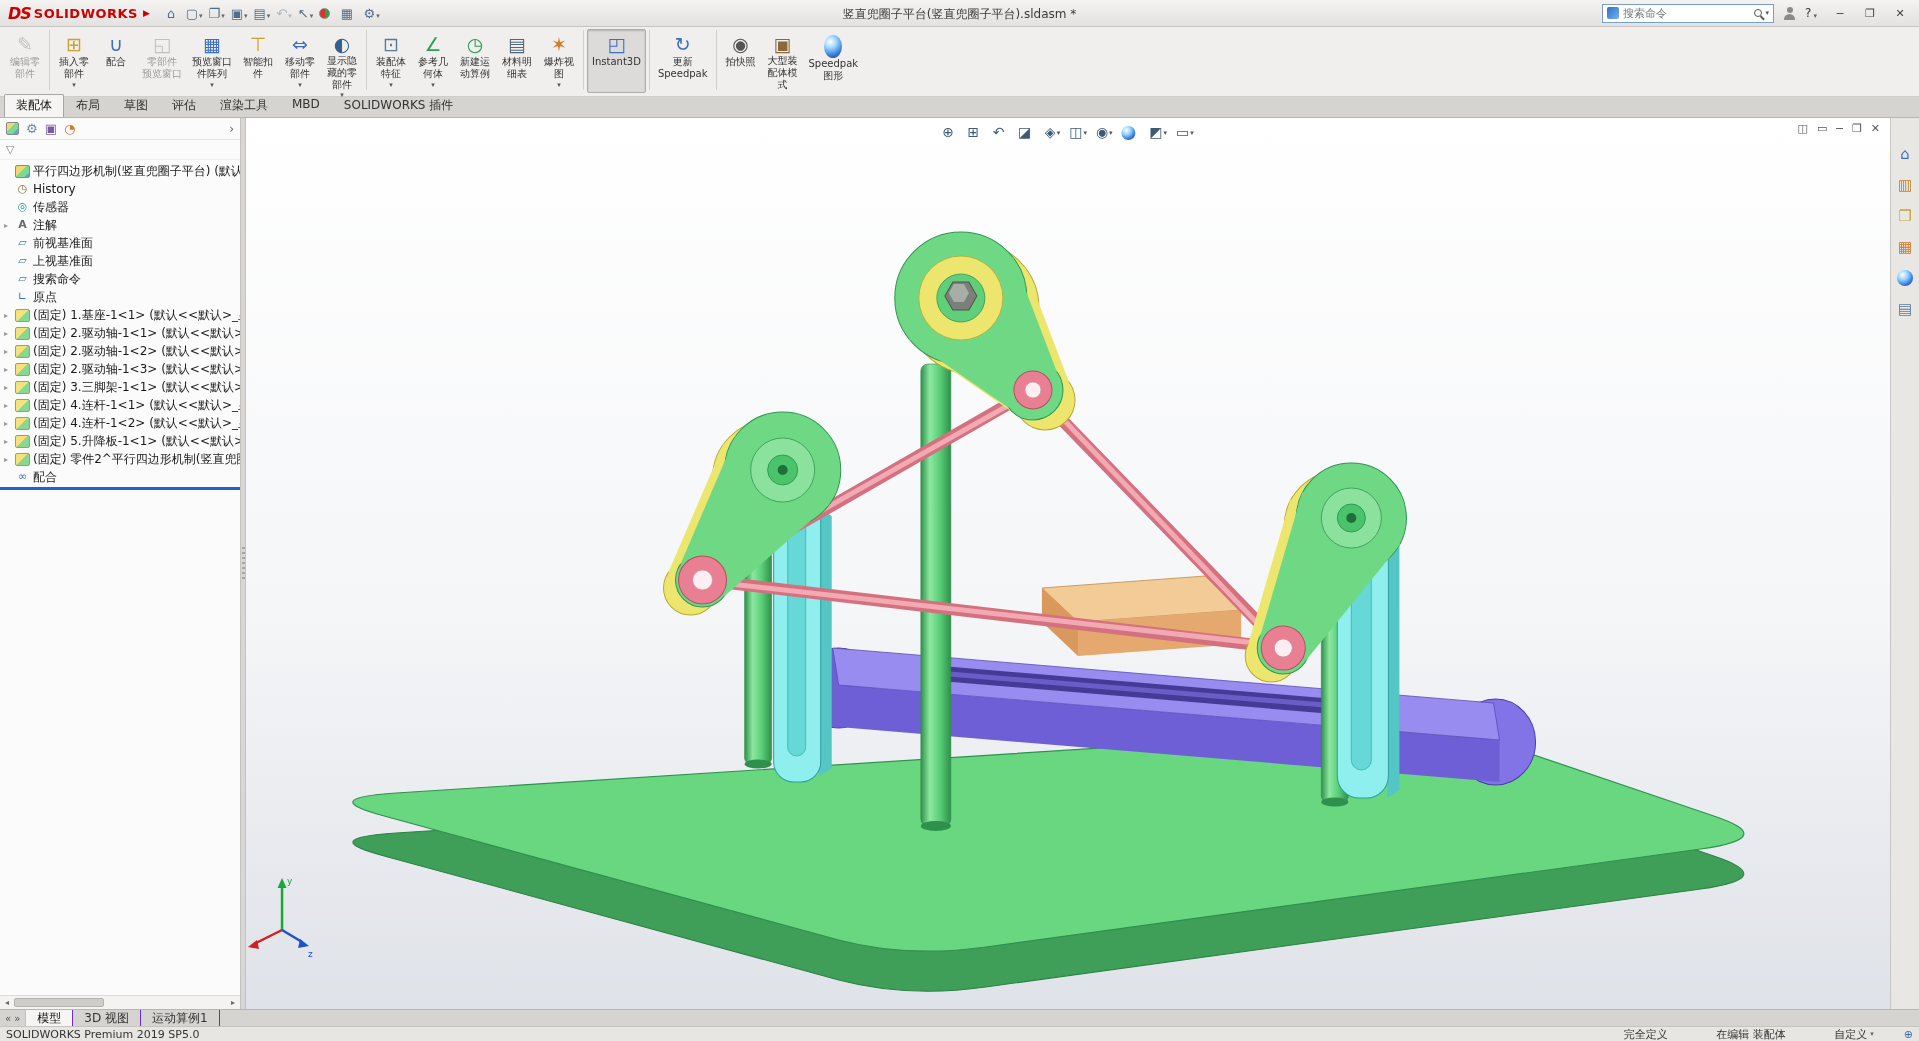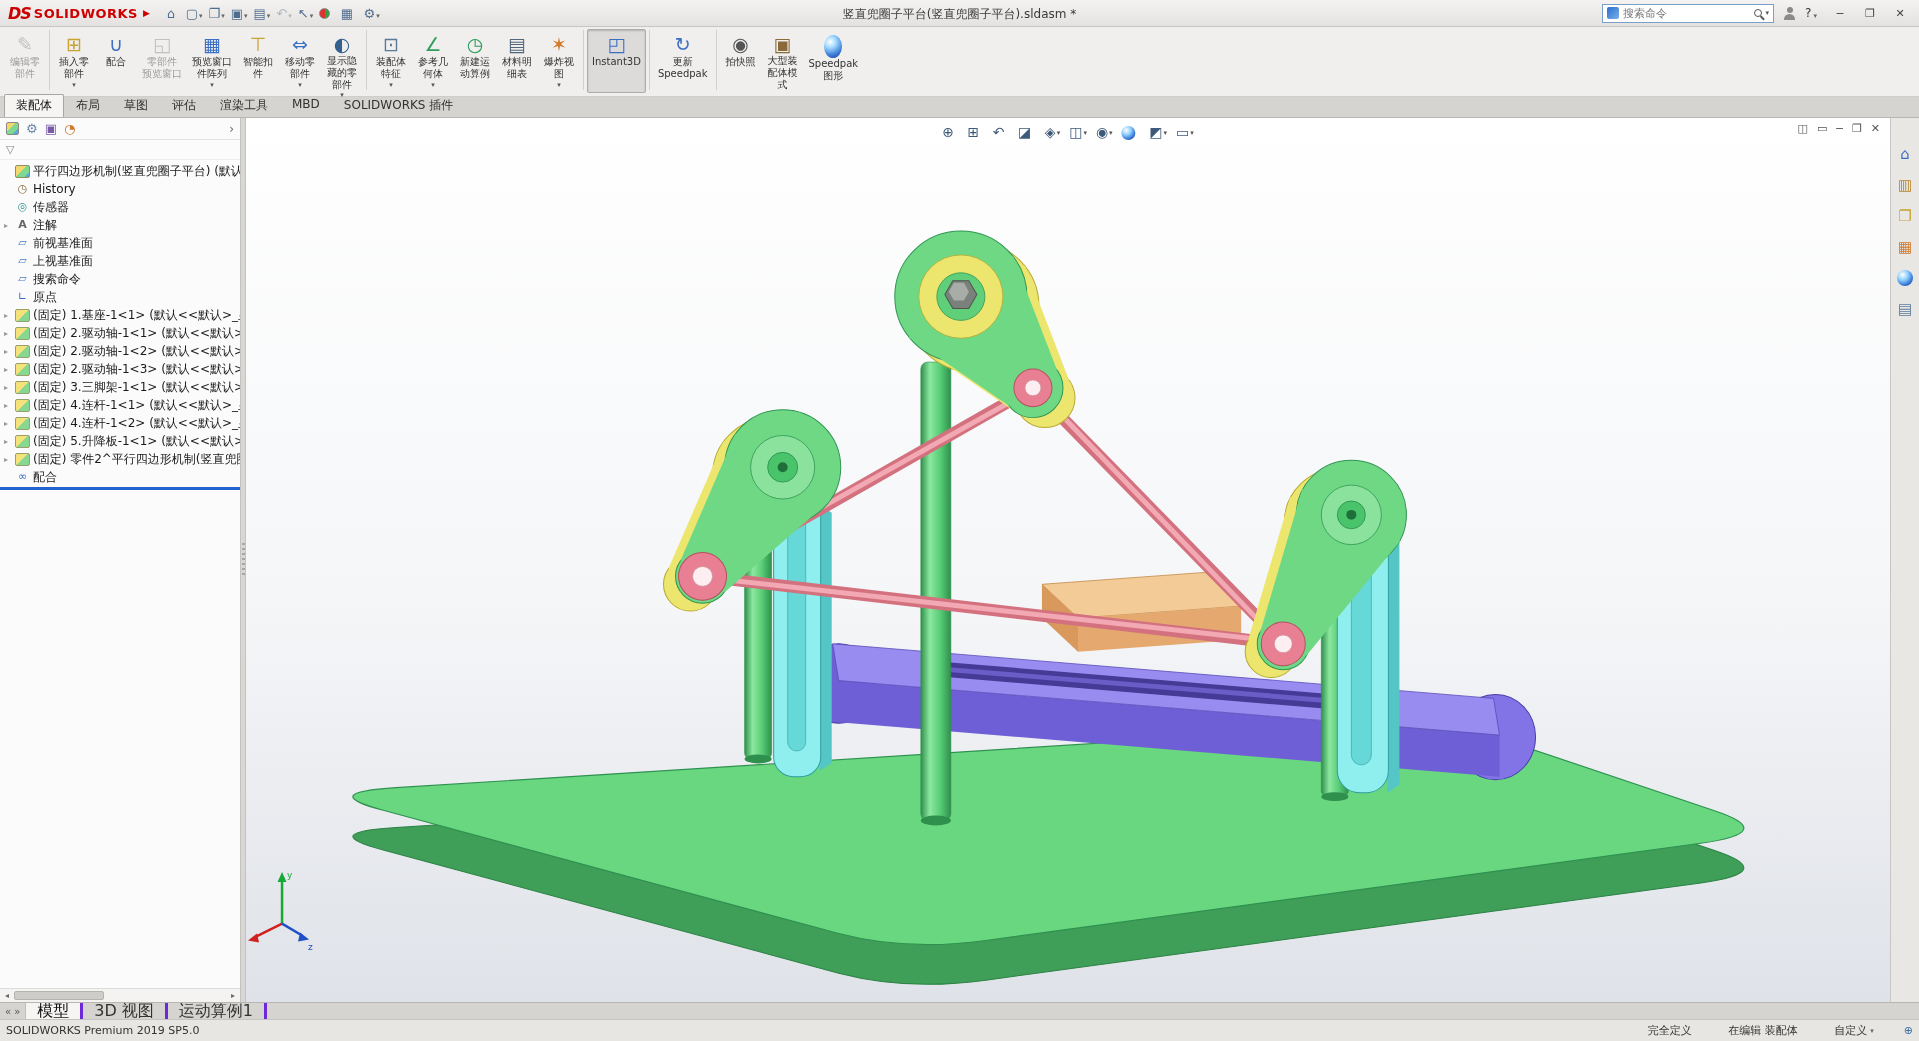--- a/index.html
+++ b/index.html
@@ -92,23 +92,23 @@
   .vp-controls { position:absolute; top:4px; right:10px; display:flex; gap:9px; color:#555; font-size:11px; }
 
   .taskpane { width:29px; flex:none; background:#e9e7e4; border-left:1px solid #c8c6c4; display:flex; flex-direction:column; align-items:center; padding-top:26px; gap:11px; }
   .tp-ico { width:20px; height:20px; display:flex; align-items:center; justify-content:center; font-size:15px; border-radius:3px; }
   .tp-home{color:#3a6fc4}.tp-lib{color:#b8842a}.tp-folder{color:#c8a232}.tp-palette{color:#d07a2e}.tp-props{color:#5a7a9a}
   .tp-sphere { width:16px; height:16px; border-radius:50%; background:radial-gradient(circle at 35% 30%,#ffffff,#8fd0ff 35%,#2f6fd0 70%,#123f8a); }
 
   
   .bottombar { height:17px; flex:none; background:#d6d4d1; border-top:1px solid #b8b6b3; display:flex; align-items:stretch; }
   .bt-nav { display:flex; align-items:center; gap:3px; padding:0 5px; color:#555; font-size:10px; border-right:1px solid #c2c0bd; }
-  .btab { padding:0 11px; font-size:16px; color:#333; border-right:3px solid #6d28d9; display:flex; align-items:center; white-space:nowrap; }
+  .btab { padding:0 11px; font-size:12px; color:#333; border-right:1px solid #6d28d9; display:flex; align-items:center; white-space:nowrap; }
   .btab.active { background:#f6f5f4; color:#111; }
-  .statusbar { height:22px; flex:none; background:#e8e6e3; border-top:1px solid #c6c4c1; display:flex; align-items:center; padding:0 6px; font-size:11px; color:#333; }
+  .statusbar { height:15px; flex:none; background:#e8e6e3; border-top:1px solid #c6c4c1; display:flex; align-items:center; padding:0 6px; font-size:11px; color:#333; }
   .sb-right { margin-left:auto; display:flex; align-items:center; gap:30px; }
   .sb-item { display:flex; align-items:center; gap:3px; white-space:nowrap; }
   .sb-item .caret { font-size:7px; color:#666; }
   .sb-globe { color:#3a6fa5; font-size:11px; }
 </style>
 </head>
 <body>
 
 <div class="app">
 
@@ -721,21 +721,21 @@
 
         <div class="btab">3D 视图</div>
 
         <div class="btab">运动算例1</div>
       </div>
   </div>
 
   <div class="statusbar">
     <span>SOLIDWORKS Premium 2019 SP5.0</span>
     <div class="sb-right">
-      <div style="display:flex; gap:30px;">
+      <div style="display:flex; gap:42px;">
 
           <div class="sb-item">
             <span>完全定义</span>
             <span class="caret" style="visibility: hidden;">▾</span>
           </div>
 
           <div class="sb-item">
             <span>在编辑 装配体</span>
             <span class="caret" style="visibility: hidden;">▾</span>
           </div>

